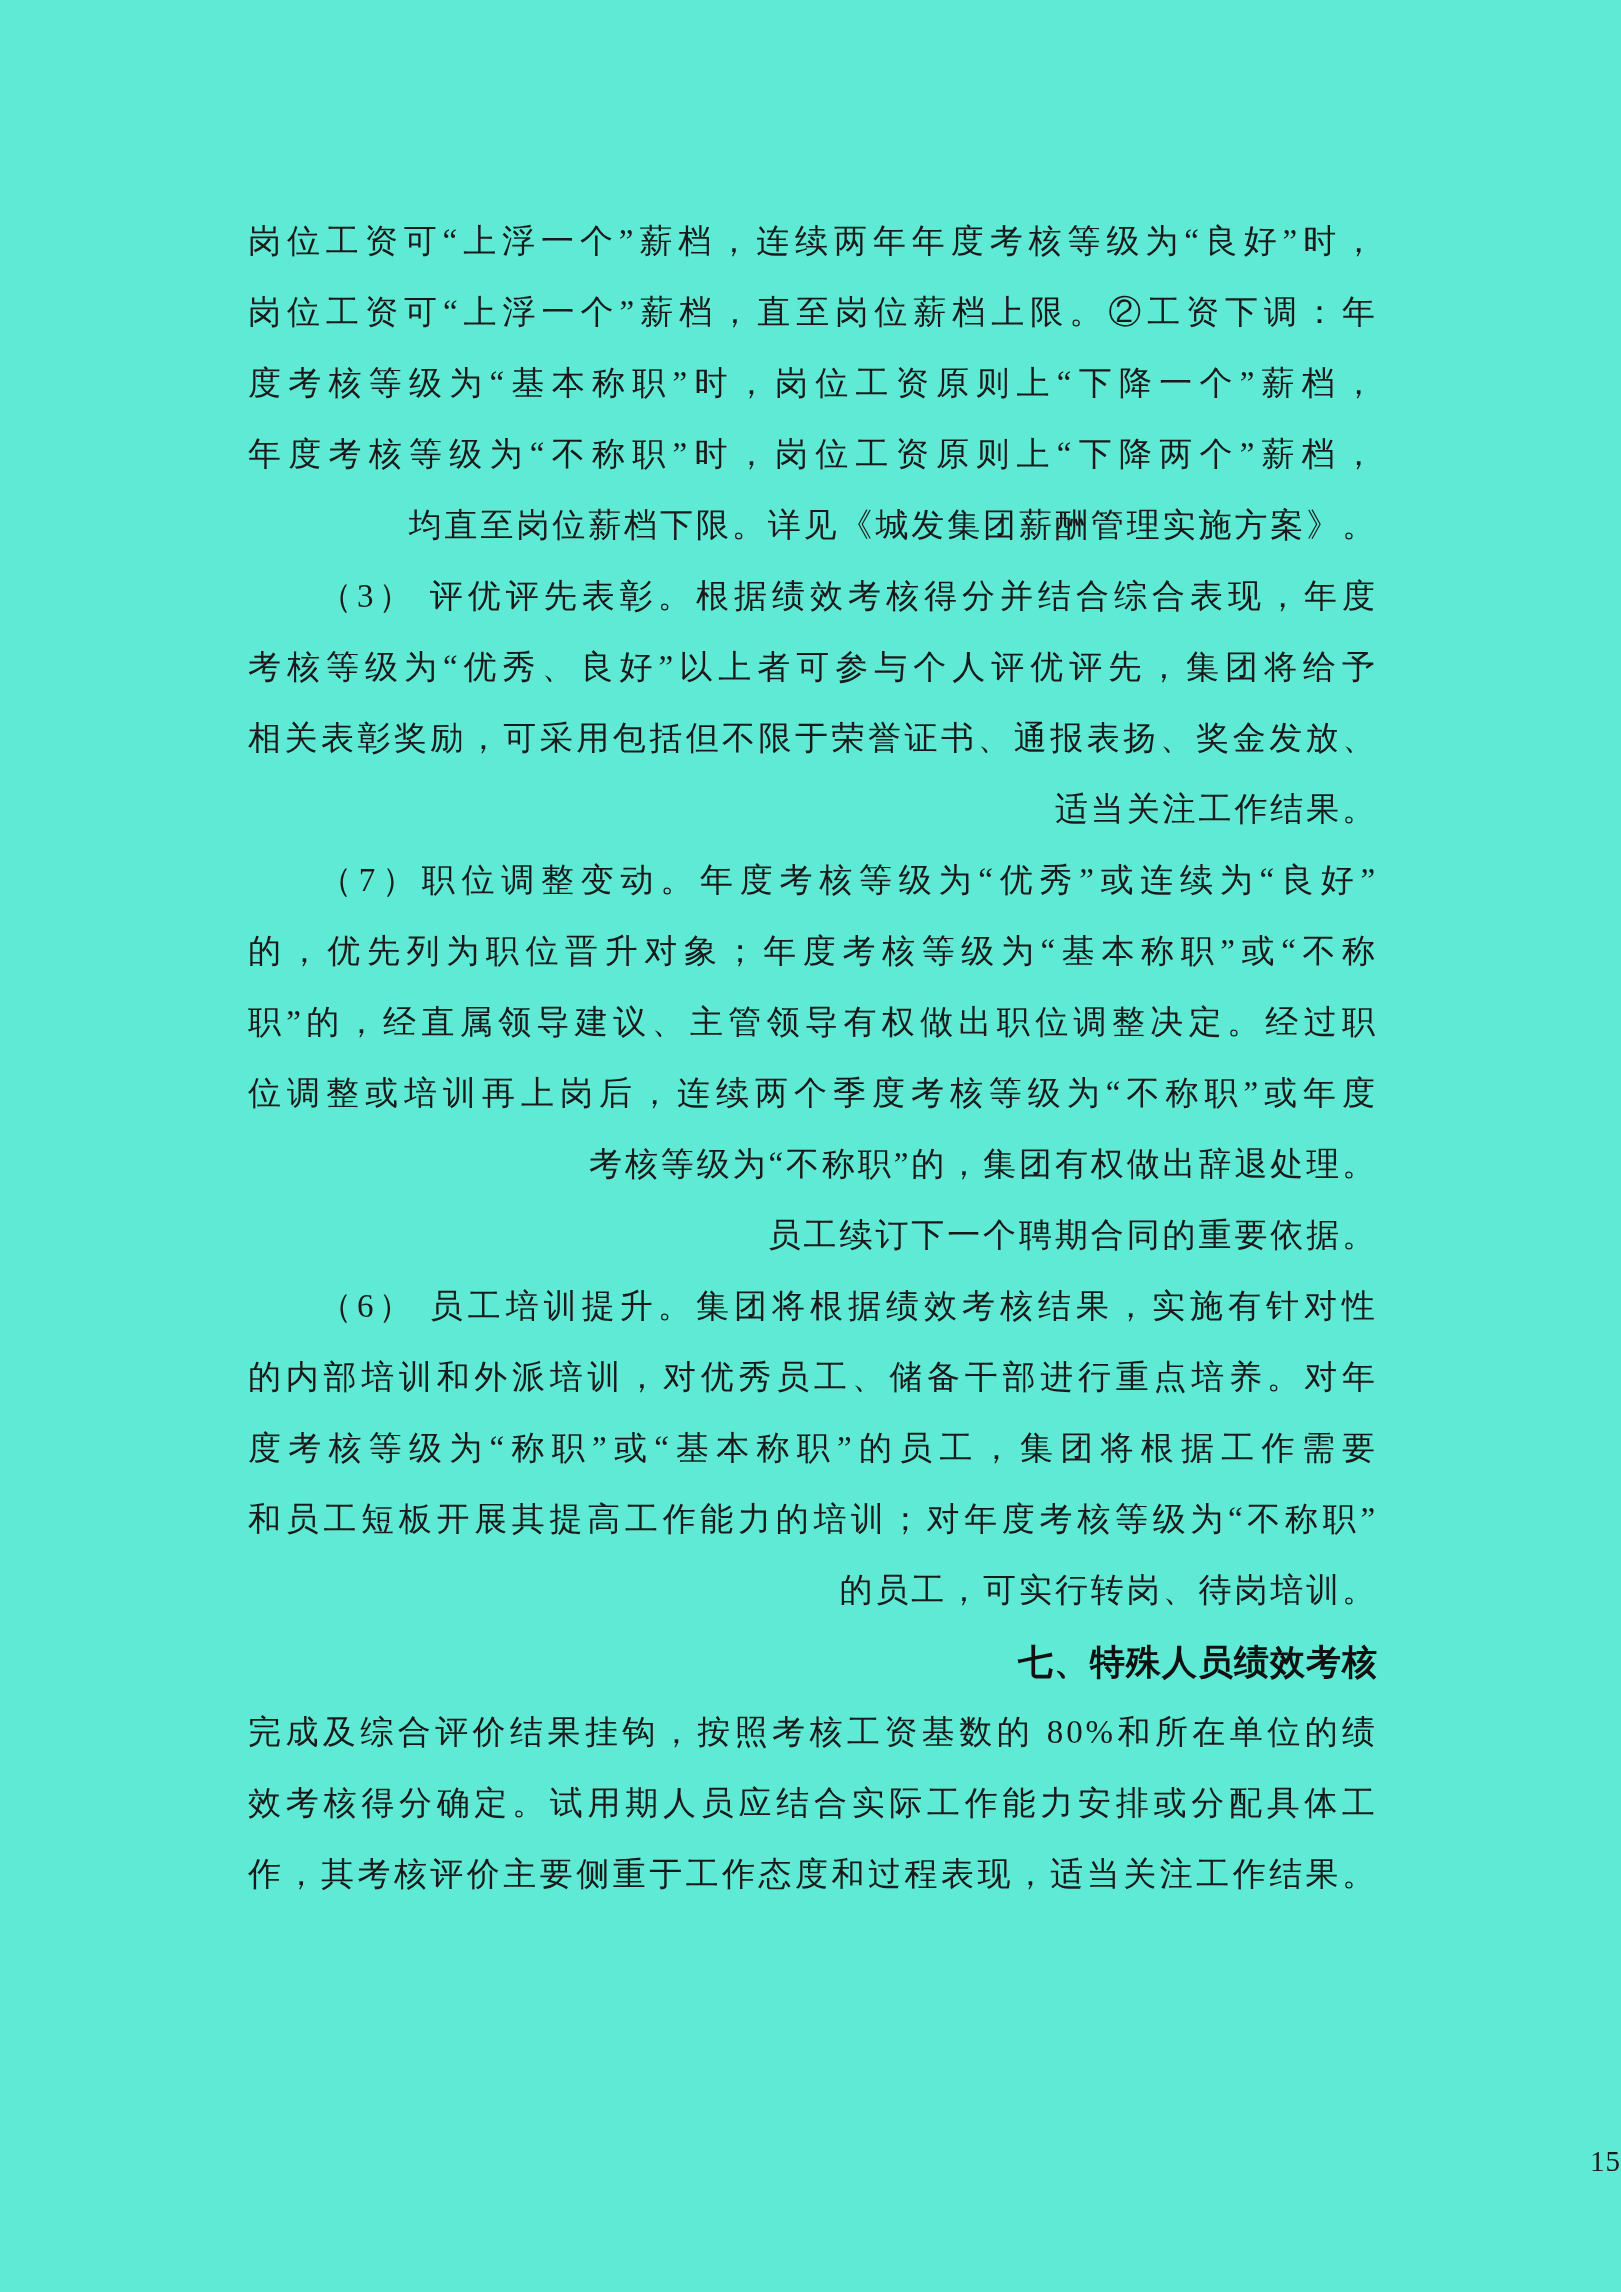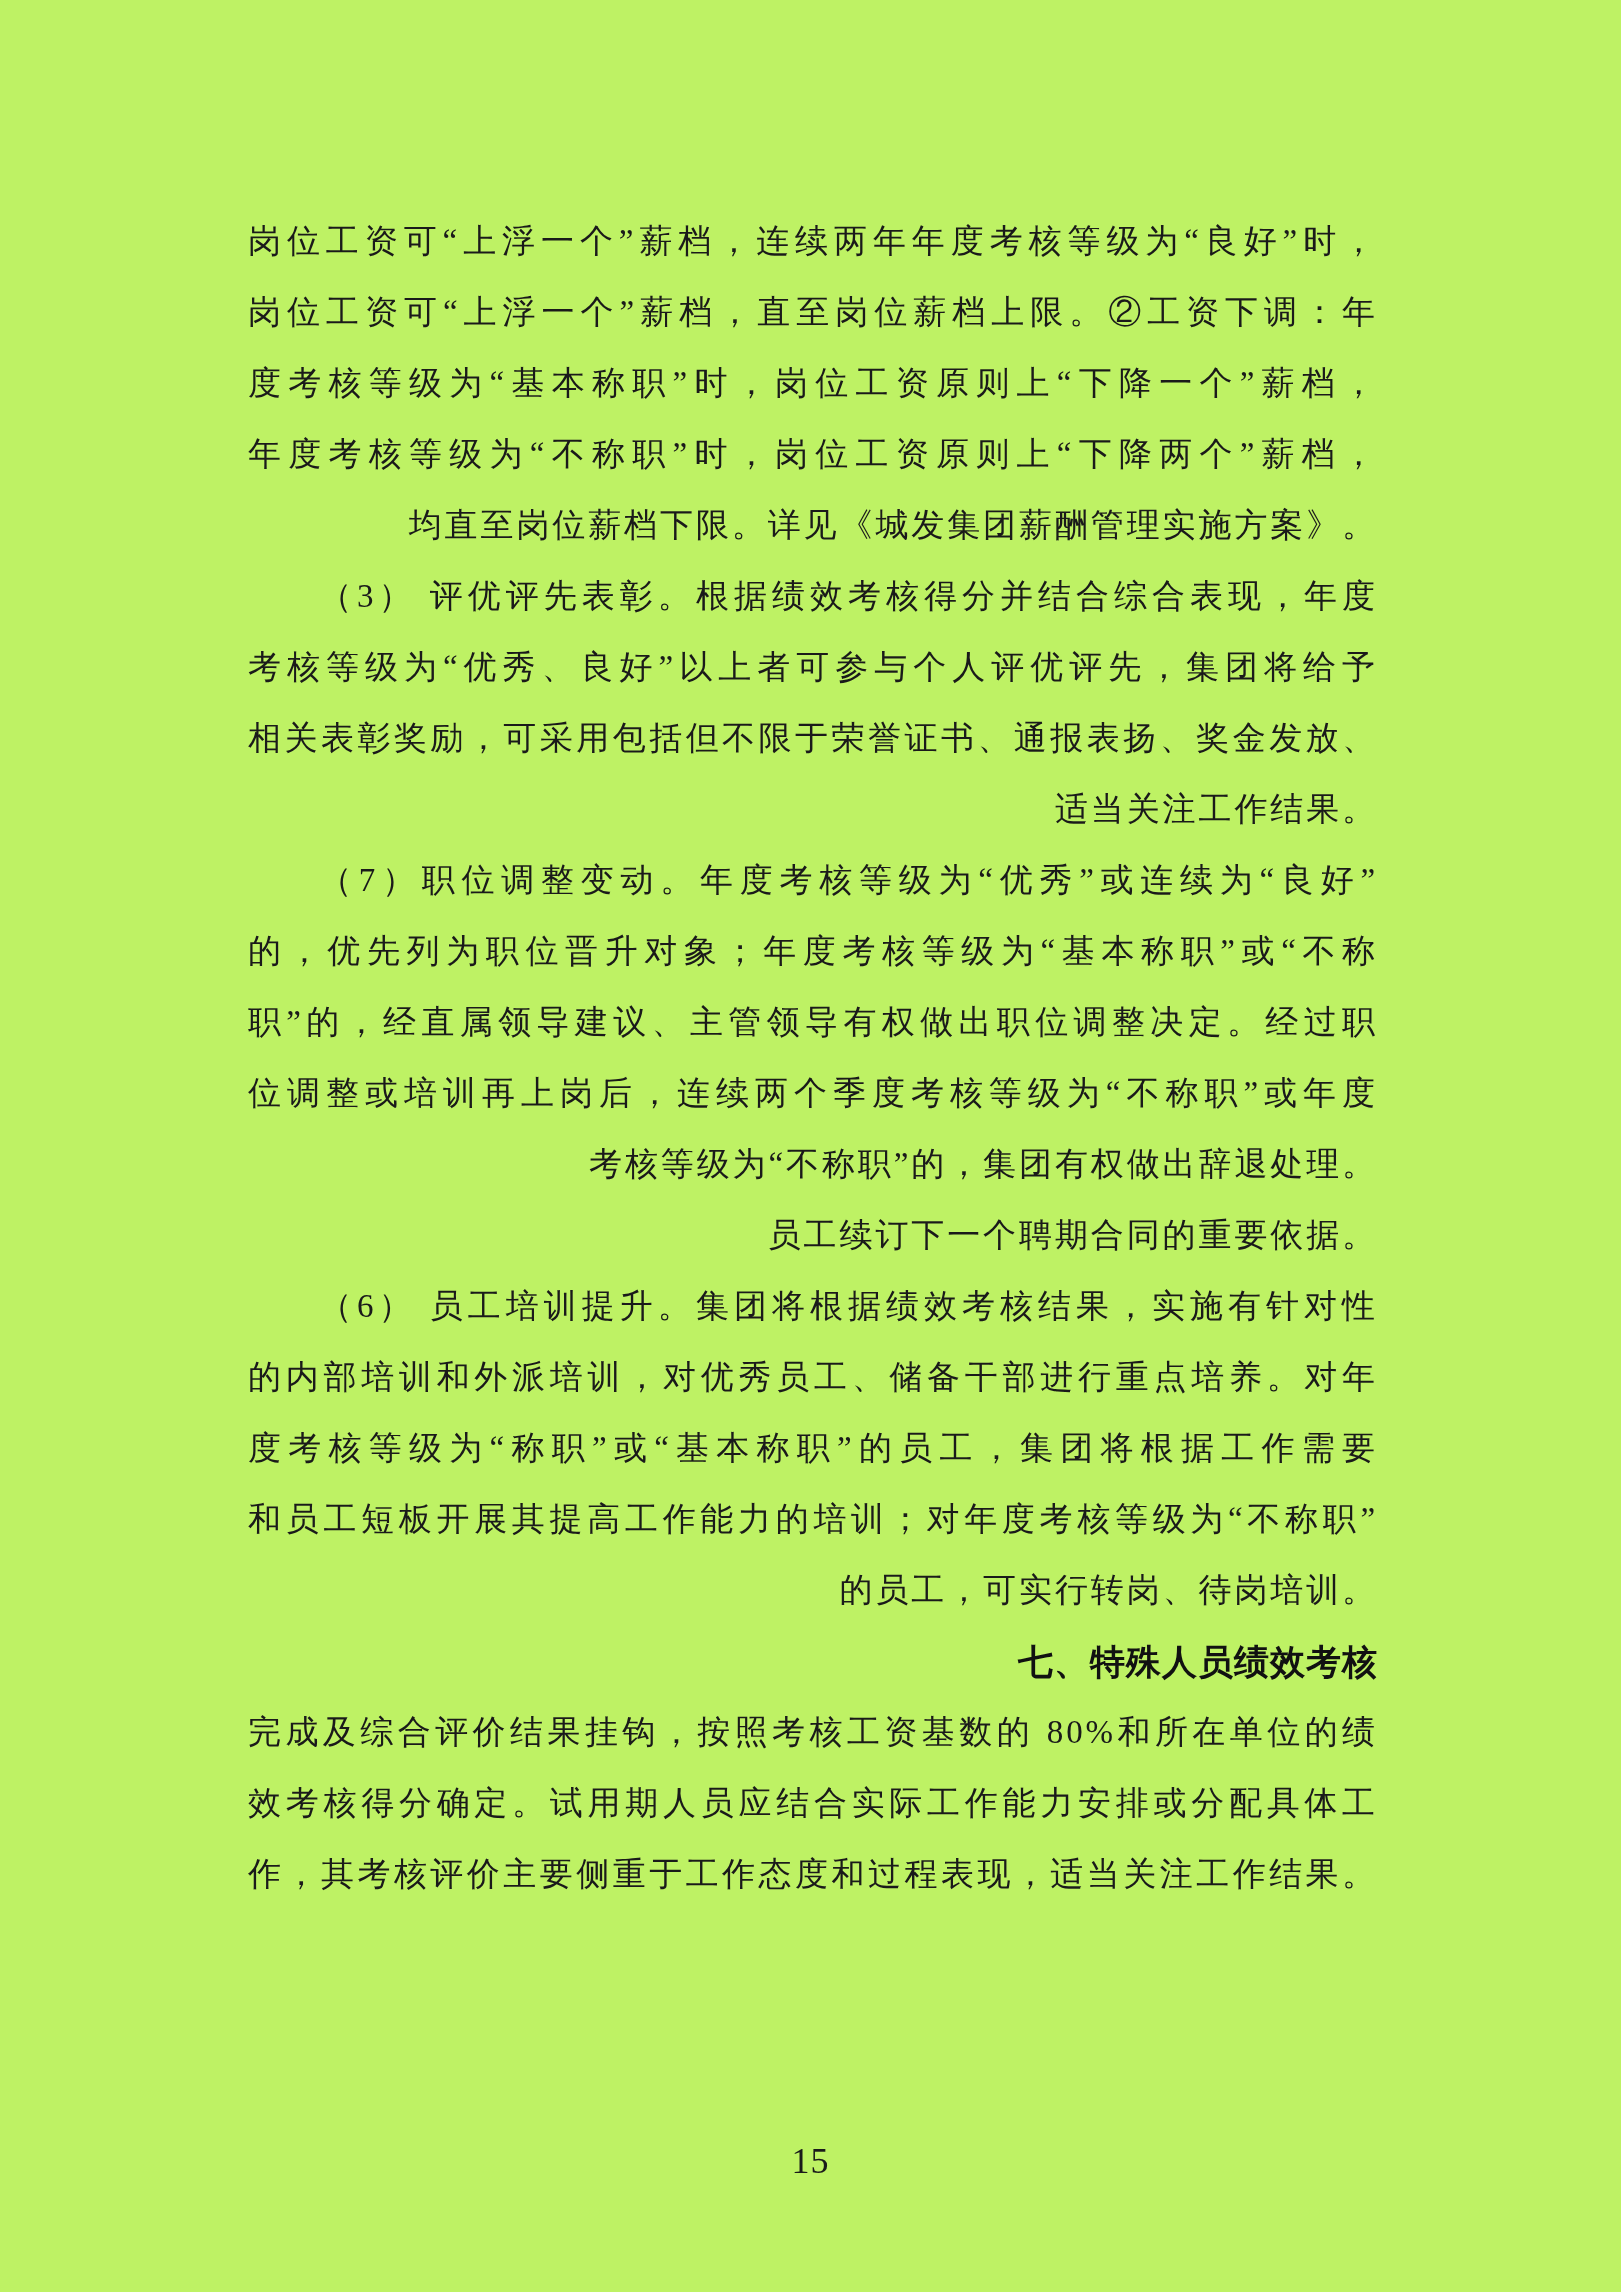--- a/index.html
+++ b/index.html
@@ -11,21 +11,21 @@
     width: 1621px;
     height: 2293px;
     position: relative;
     font-family: "Liberation Serif", "DejaVu Serif", serif;
   }
   .page {
     position: absolute;
     left: 0; top: 0;
     width: 1621px;
     height: 2293px;
-    background: #bef264;
+    background: #5eead4;
     overflow: hidden;
   }
   .text-body {
     position: absolute;
     left: 248px;
     top: 206px;
     width: 1130px;
     font-size: 33px;
     letter-spacing: 2.9px;
     color: #1a1a1a;
@@ -47,22 +47,22 @@
     font-weight: bold;
     font-size: 35px;
     letter-spacing: 1px;
     color: #111111;
   }
   .page-number {
     position: absolute;
     top: 2145px;
     left: 0;
     width: 100%;
-    text-align: center;
-    font-size: 36px;
+    text-align: right;
+    font-size: 29px;
     line-height: 33px;
     letter-spacing: 1px;
     color: #1a1a1a;
     font-family: "Liberation Serif", "DejaVu Serif", serif;
   }
 </style>
 </head>
 <body>
 
 <div class="page">

